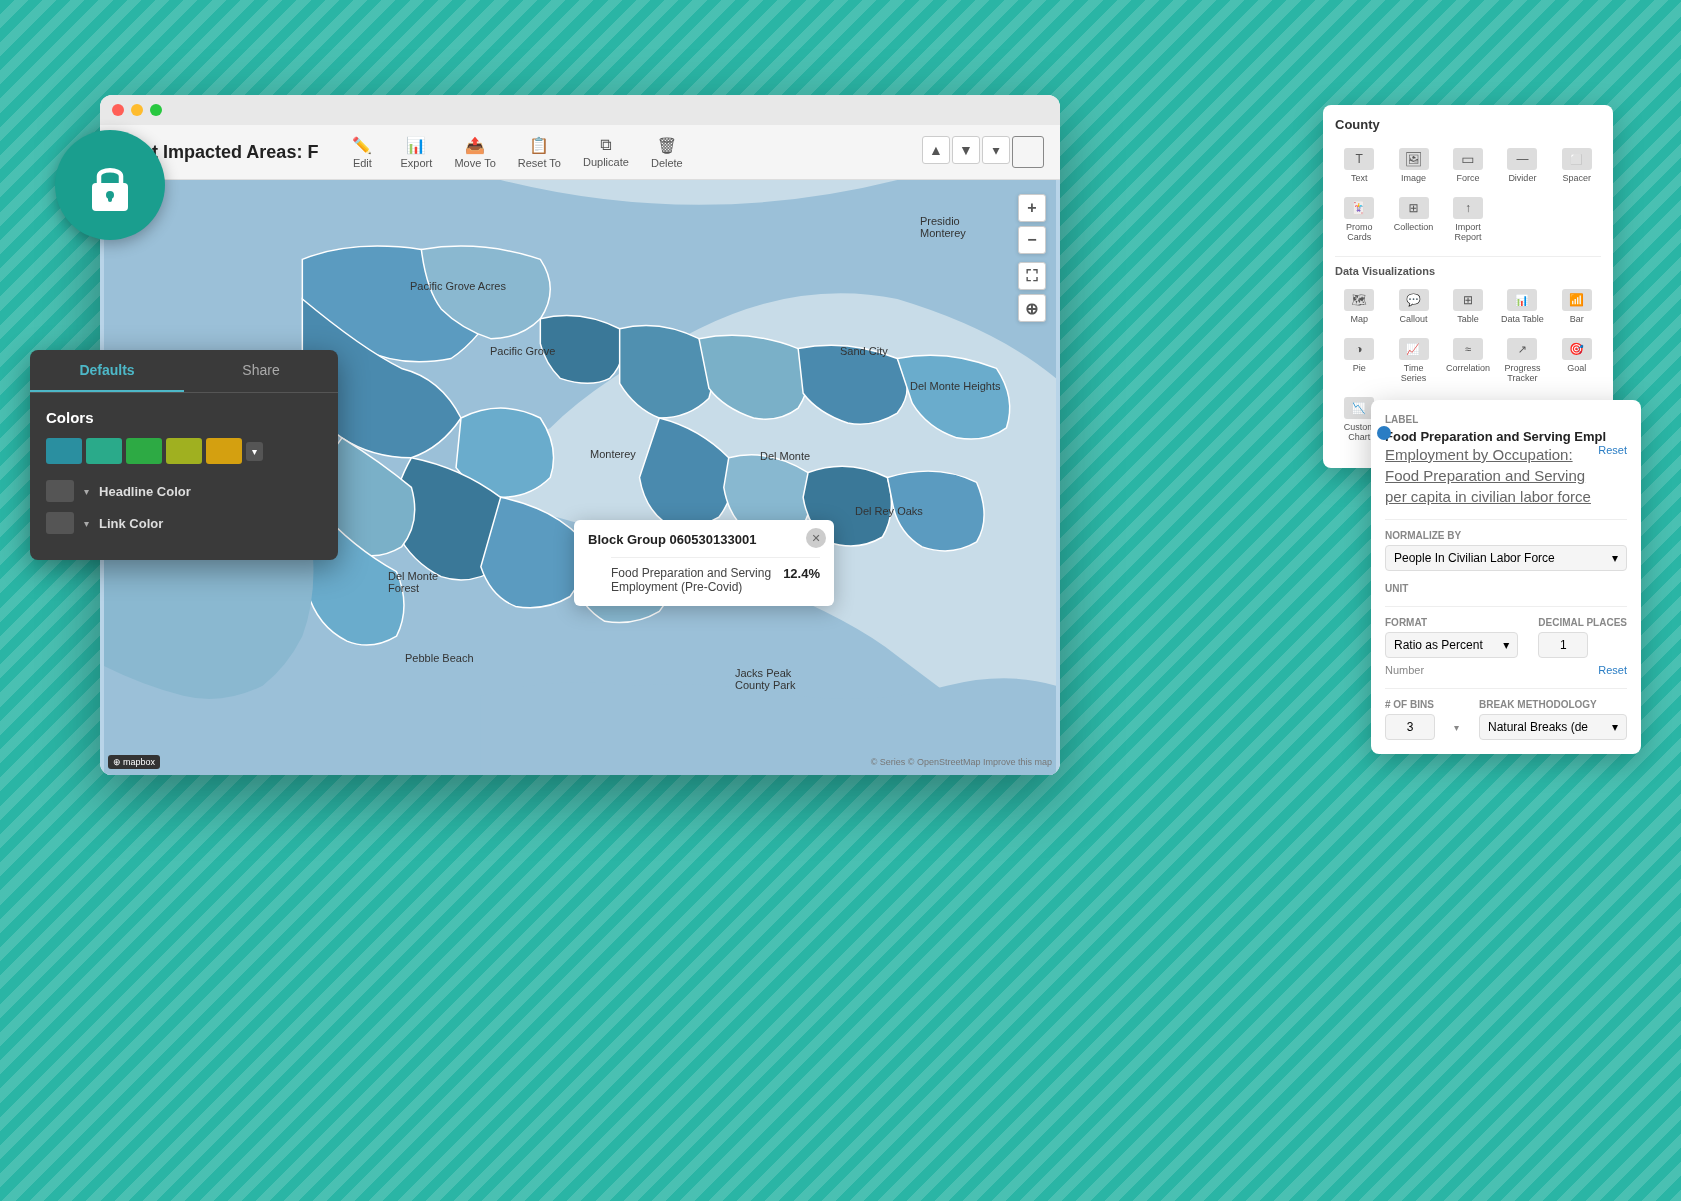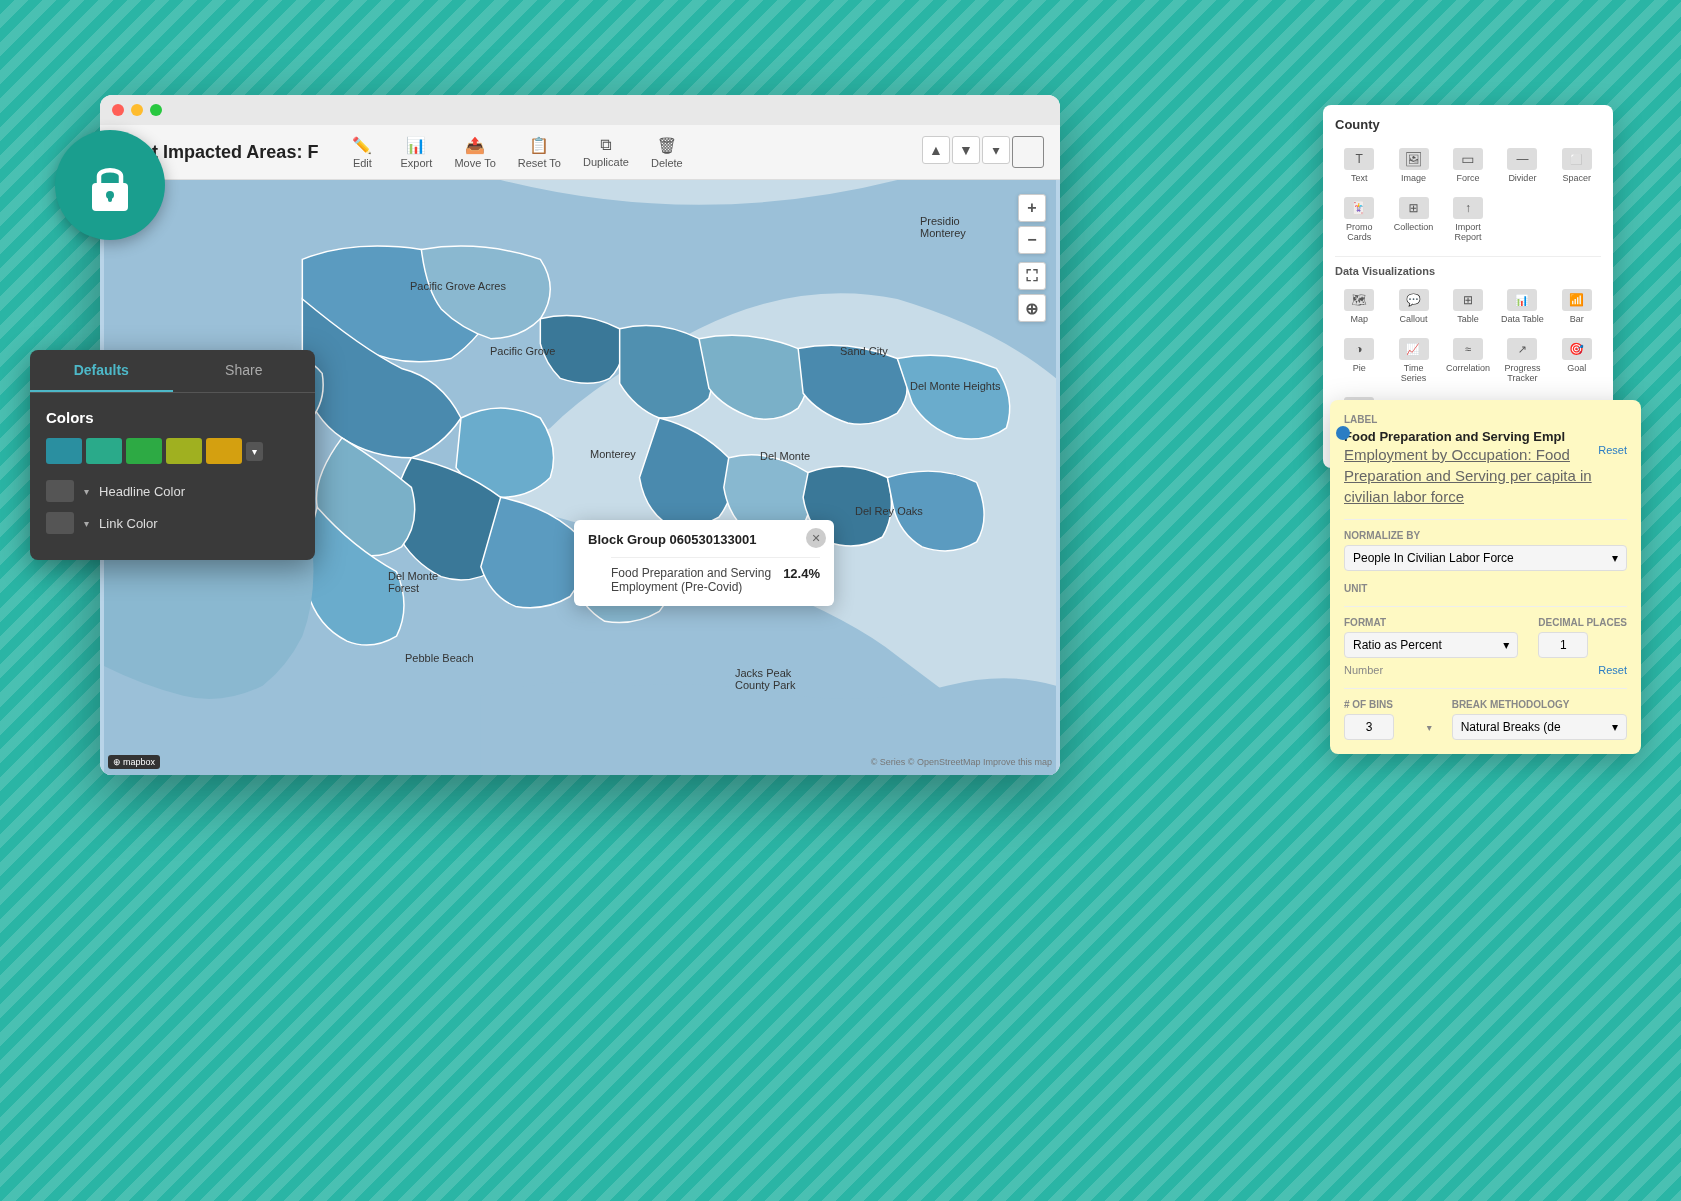--- a/index.html
+++ b/index.html
@@ -247,21 +247,21 @@
       right: 8px;
       font-size: 9px;
       color: #777;
     }
 
     
     .defaults-panel {
       position: absolute;
       left: 30px;
       top: 350px;
-      width: 285px;
+      width: 308px;
       background: #3a3a3a;
       border-radius: 8px;
       padding: 0;
       z-index: 15;
       box-shadow: 0 8px 30px rgba(0,0,0,0.4);
     }
 
     .defaults-tabs {
       display: flex;
       border-bottom: 1px solid #555;
@@ -333,20 +333,21 @@
     }
 
     .color-dropdown-arrow {
       font-size: 10px;
       color: #aaa;
     }
 
     .color-label {
       font-size: 13px;
       color: #ddd;
+      font-weight: bold;
     }
 
     .geo-section {
       margin-top: 16px;
       padding-top: 14px;
       border-top: 1px solid #555;
     }
 
     .geo-title {
       font-size: 12px;
@@ -433,22 +434,22 @@
       font-weight: 700;
       color: #555;
       margin-bottom: 8px;
     }
 
     
     .settings-panel {
       position: absolute;
       right: 40px;
       top: 400px;
-      width: 311px;
-      background: #fef9c3;
+      width: 270px;
+      background: #ffffff;
       border-radius: 8px;
       box-shadow: 0 8px 30px rgba(0,0,0,0.25);
       padding: 14px;
       z-index: 8;
     }
 
     .settings-section {
       margin-bottom: 12px;
     }
 

